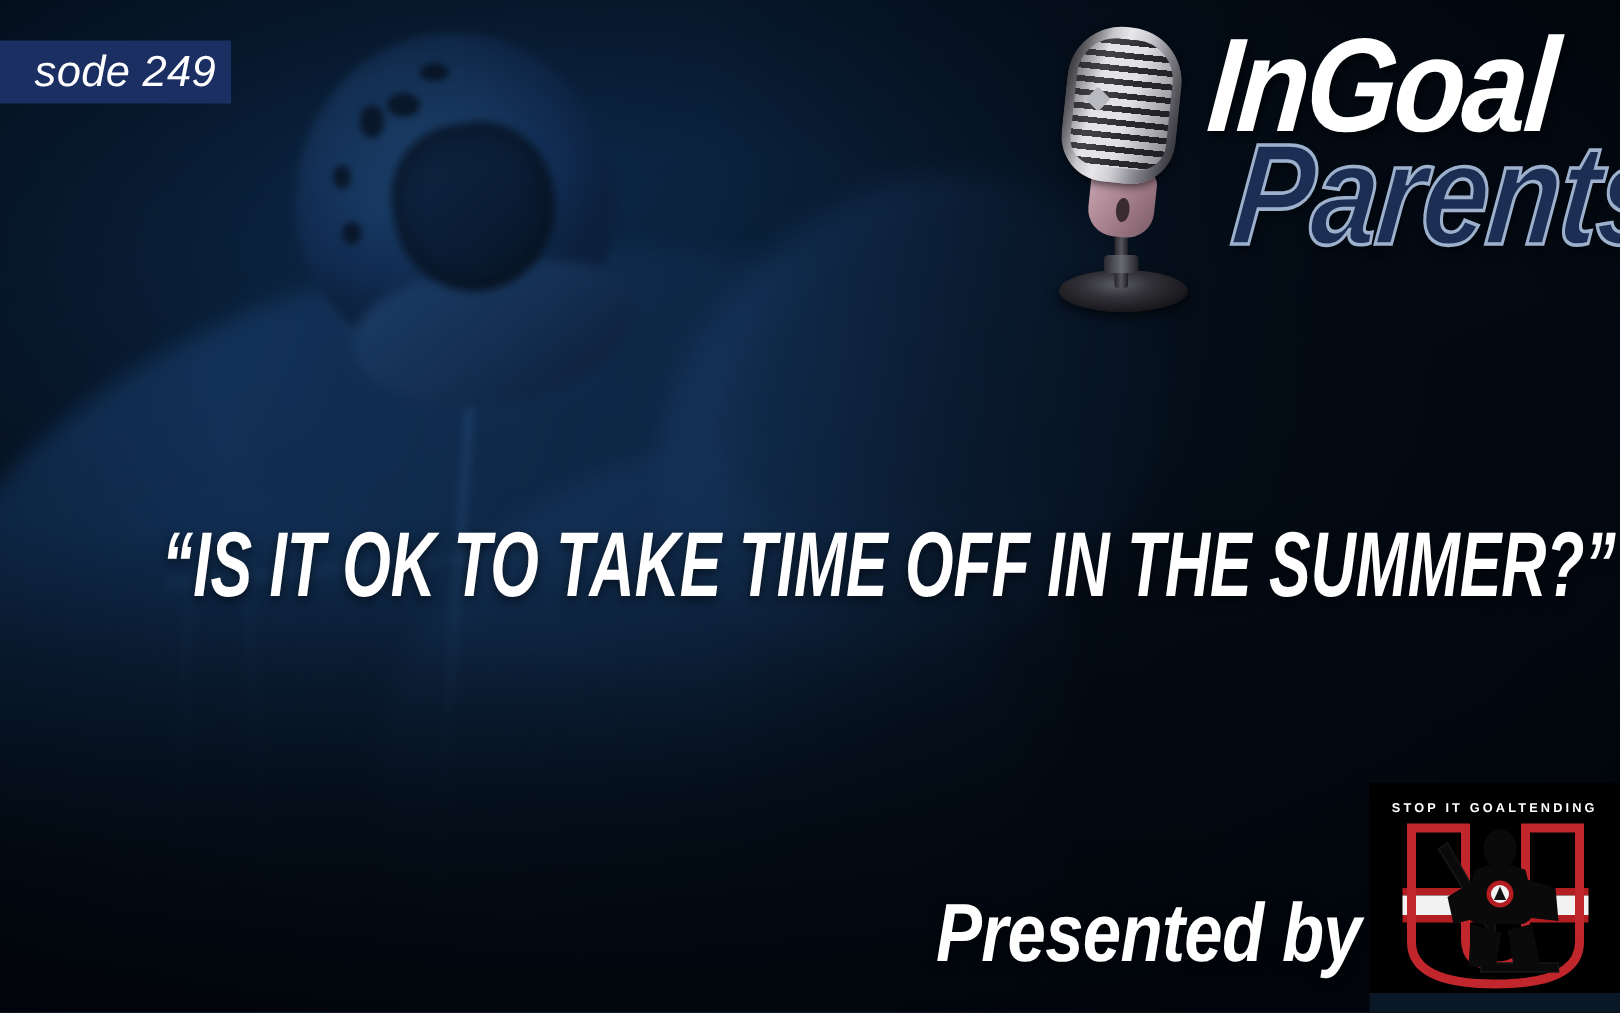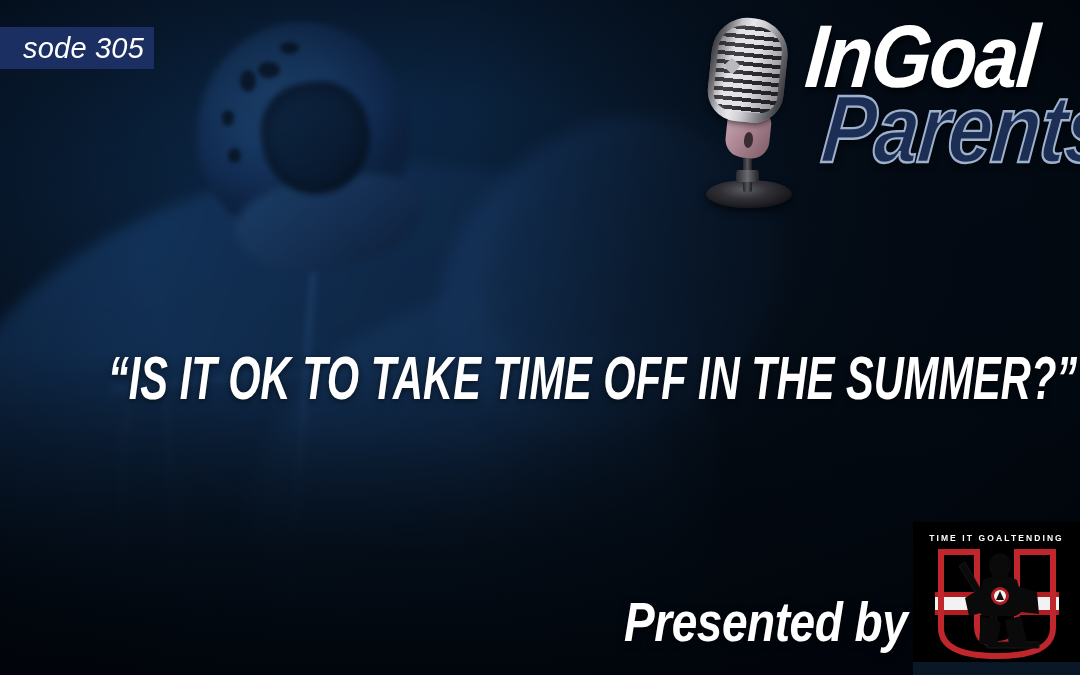--- a/index.html
+++ b/index.html
@@ -394,21 +394,21 @@
   <div class="helmet-vent" style="left:258px; top:62px; width:22px; height:16px;"></div>
   <div class="helmet-chin"></div>
   <div class="helmet-cage"></div>
 
   <div class="bg-right-dark"></div>
   <div class="bg-bottom-dark"></div>
   <div class="blue-tint"></div>
   <div class="bg-vignette"></div>
 
   <div class="episode-badge">
-    <span>sode 305</span>
+    <span>sode 249</span>
   </div>
 
   <div class="logo-wrap">
     <div class="mic">
       <div class="mic-base"></div>
       <div class="mic-stem"></div>
       <div class="mic-collar"></div>
       <div class="mic-yoke"></div>
       <div class="mic-yoke-hole"></div>
       <div class="mic-head">
@@ -421,21 +421,21 @@
       <div class="logo-ingoal">InGoal</div>
       <div class="logo-parents">Parents</div>
     </div>
   </div>
 
   <div class="main-title">“IS IT OK TO TAKE TIME OFF IN THE SUMMER?”</div>
 
   <div class="presented-by">Presented by</div>
 
   <div class="sponsor-logo">
-    <div class="sponsor-title">TIME IT GOALTENDING</div>
+    <div class="sponsor-title">STOP IT GOALTENDING</div>
     <div class="sponsor-u-wrap">
       <div class="sponsor-stripes">
         <div class="stripe-red-a"></div>
         <div class="stripe-white"></div>
         <div class="stripe-red-b"></div>
       </div>
       <svg width="124" height="112" viewBox="0 0 124 112" style="position:absolute;left:0;top:0;">
         <path d="M6 4 H42 V78 Q42 96 62 96 Q82 96 82 78 V4 H118 V80 Q118 108 62 108 Q6 108 6 80 Z" fill="none" stroke="#c0262b" stroke-width="6"></path>
       </svg>
       <svg class="goalie-silhouette" viewBox="0 0 92 108">

